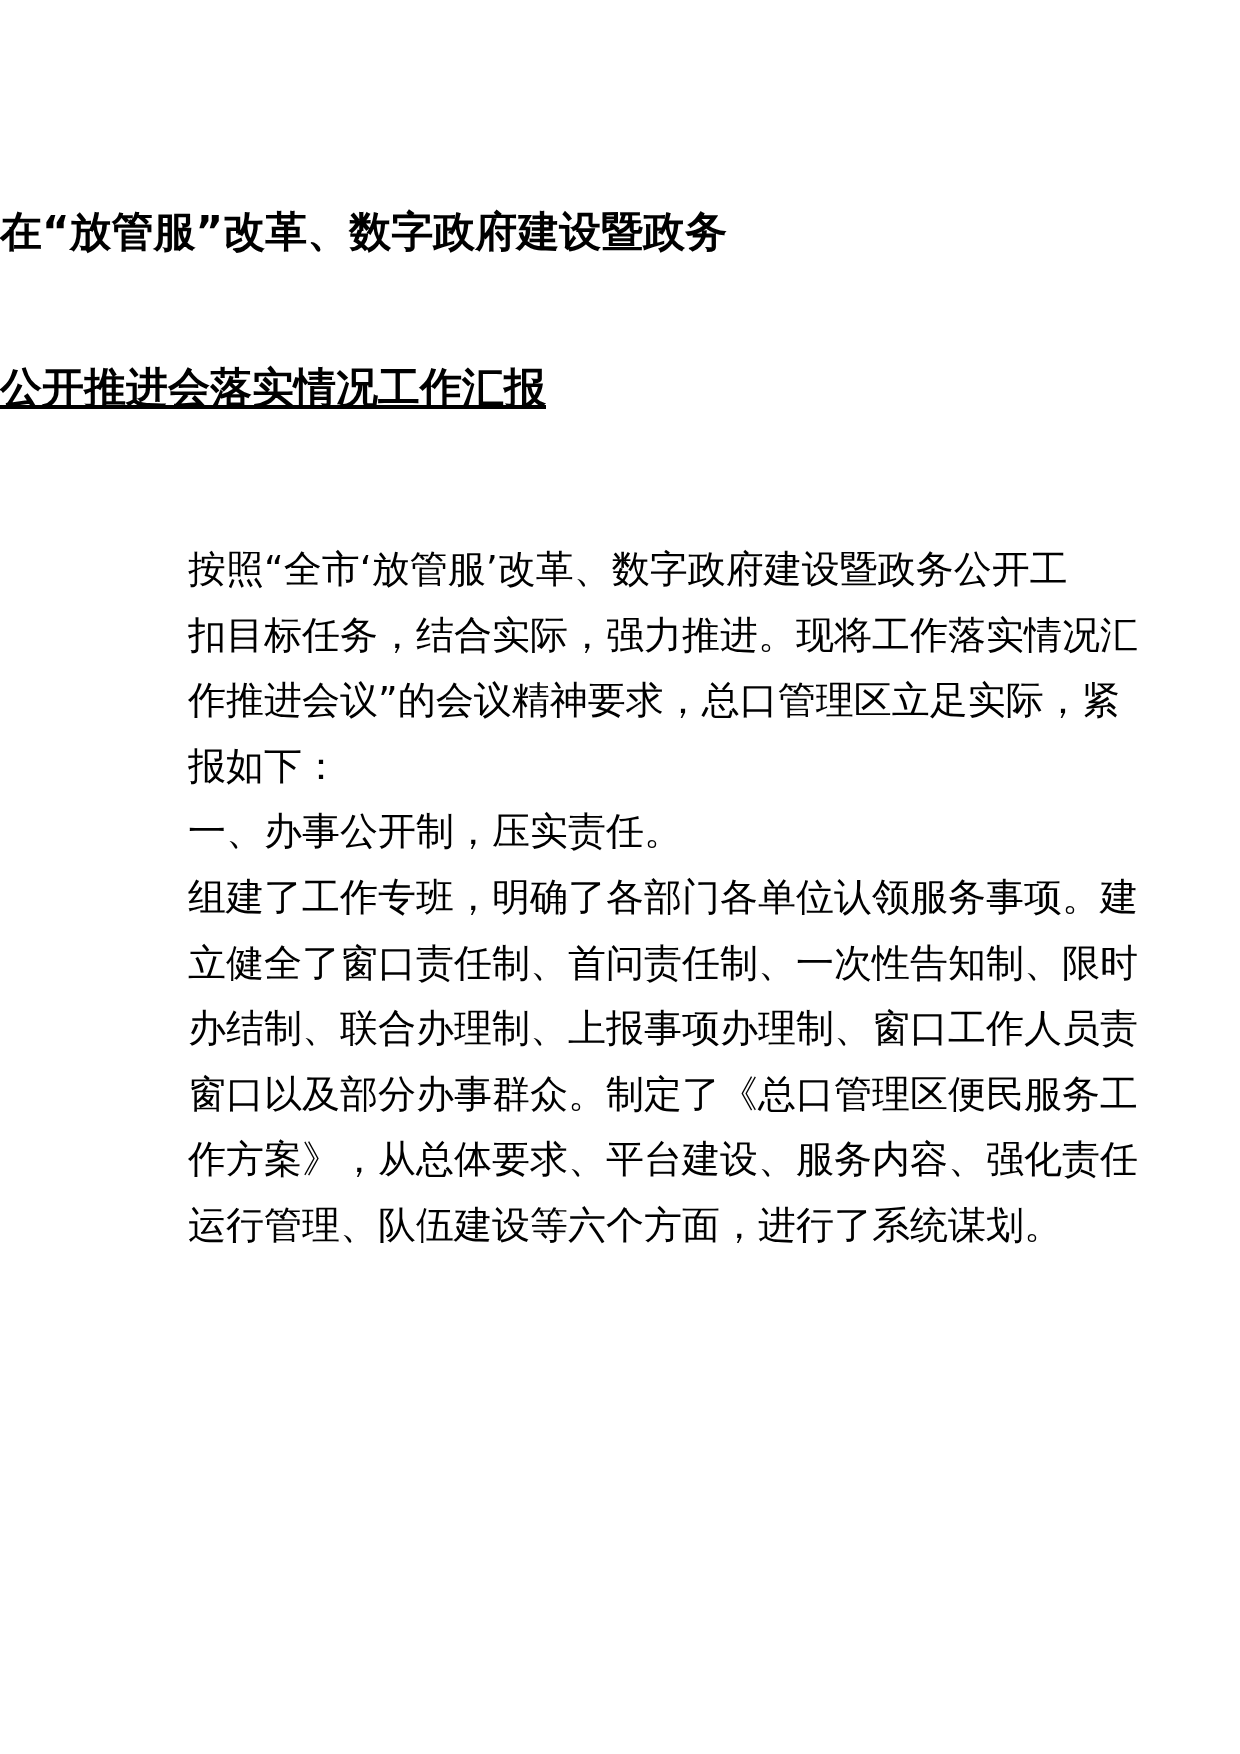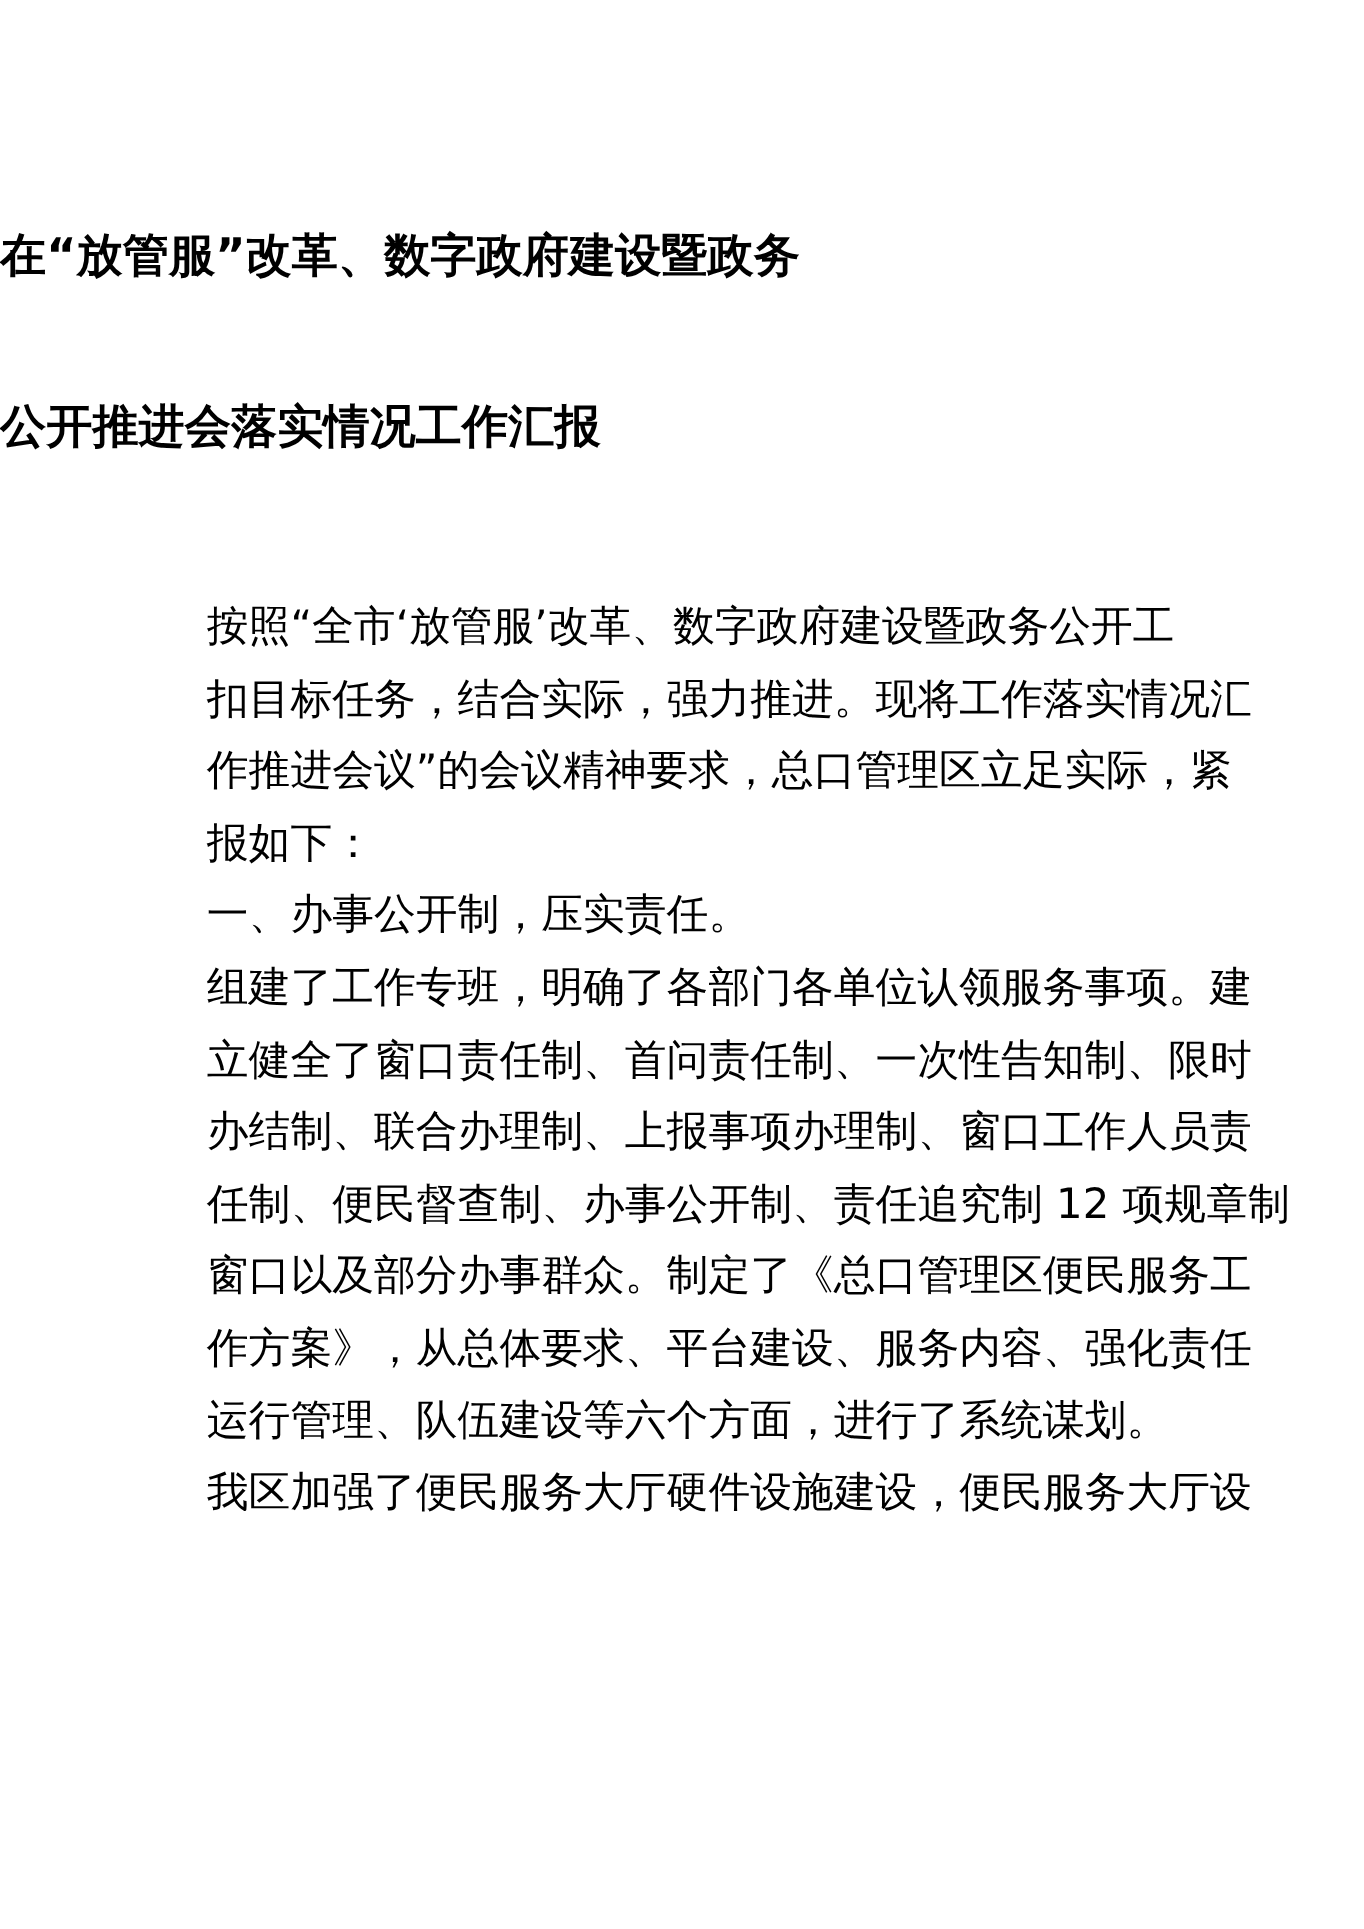--- a/index.html
+++ b/index.html
@@ -4,21 +4,21 @@
 <style>
   html, body { margin: 0; padding: 0; background: #ffffff; }
   body { width: 1240px; height: 1754px; position: relative; overflow: hidden; color: #000; }
   .title-line {
     position: absolute; left: 0; width: 1240px; text-align: left;
     font-family: "DejaVu Sans", "Liberation Sans", sans-serif;
     font-weight: bold; font-size: 42px; line-height: 50px; height: 50px;
     letter-spacing: 0px; margin: 0;
   }
   #t1 { top: 207px; }
-  #t2 { top: 363px; }
+  #t2 { top: 363px; text-decoration: underline; }
   .body {
     position: absolute; left: 188px; top: 537px; width: 864px;
     font-family: "DejaVu Sans", "Liberation Sans", sans-serif;
     font-size: 38px; line-height: 65.6px;
   }
   .line { display: block; white-space: nowrap; height: 65.6px; text-align: justify; text-align-last: justify; }
   .line.last { text-align-last: left; }
 </style>
 </head>
 <body>
@@ -28,18 +28,16 @@
 
 <div class="body">
   <span class="line">按照“全市‘放管服’改革、数字政府建设暨政务公开工</span>
   <span class="line">扣目标任务，结合实际，强力推进。现将工作落实情况汇</span>
   <span class="line">作推进会议”的会议精神要求，总口管理区立足实际，紧</span>
   <span class="line last">报如下：</span>
   <span class="line last">一、办事公开制，压实责任。</span>
   <span class="line">组建了工作专班，明确了各部门各单位认领服务事项。建</span>
   <span class="line">立健全了窗口责任制、首问责任制、一次性告知制、限时</span>
   <span class="line">办结制、联合办理制、上报事项办理制、窗口工作人员责</span>
-  <span class="line">任制、便民督查制、办事公开制、责任追究制 12 项规章制</span>
   <span class="line">窗口以及部分办事群众。制定了《总口管理区便民服务工</span>
   <span class="line">作方案》，从总体要求、平台建设、服务内容、强化责任</span>
   <span class="line last">运行管理、队伍建设等六个方面，进行了系统谋划。</span>
-  <span class="line">我区加强了便民服务大厅硬件设施建设，便民服务大厅设</span>
 </div>
 
 </body></html>

